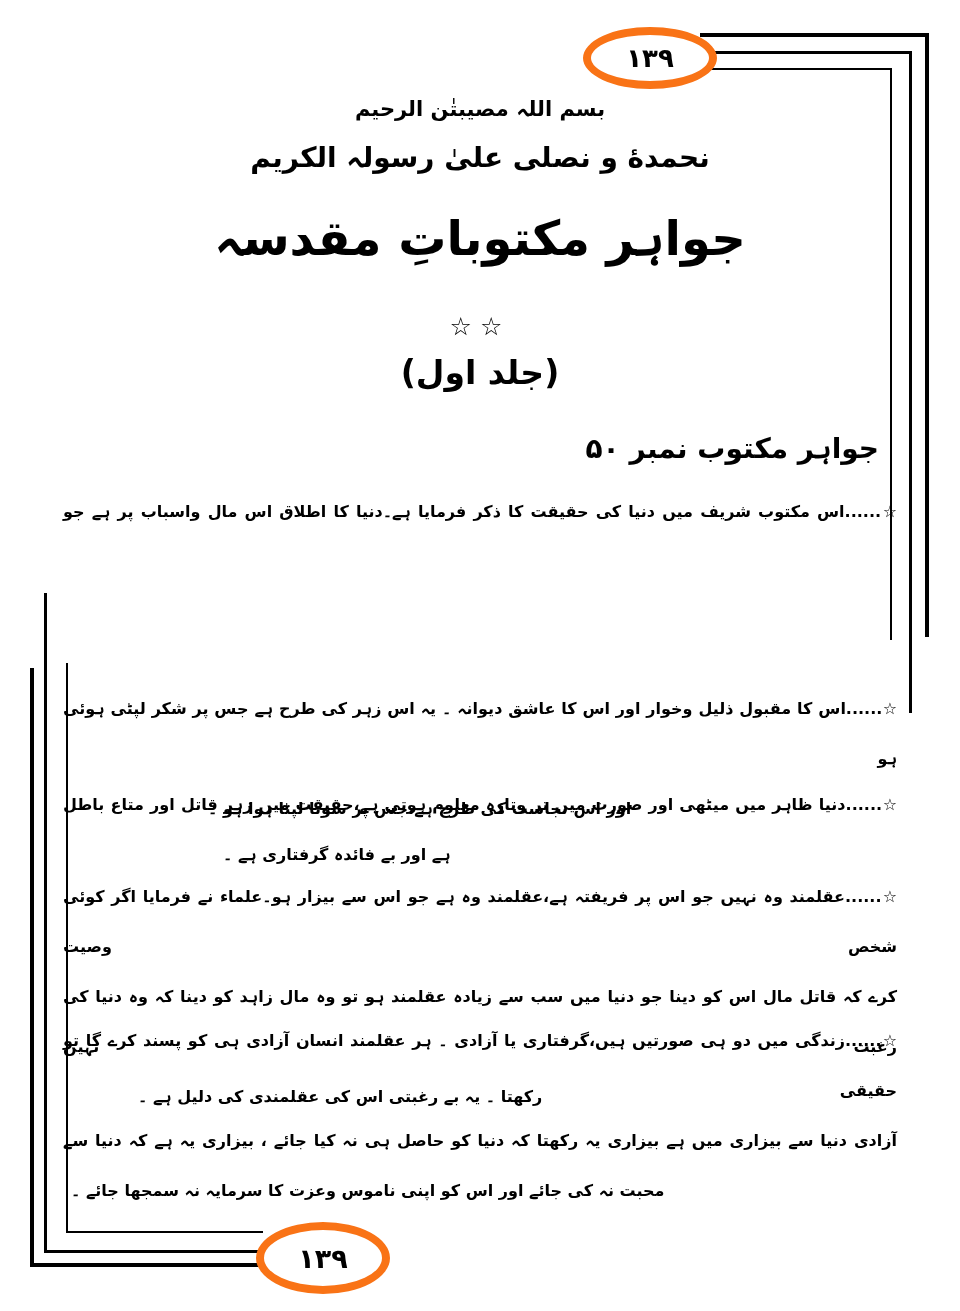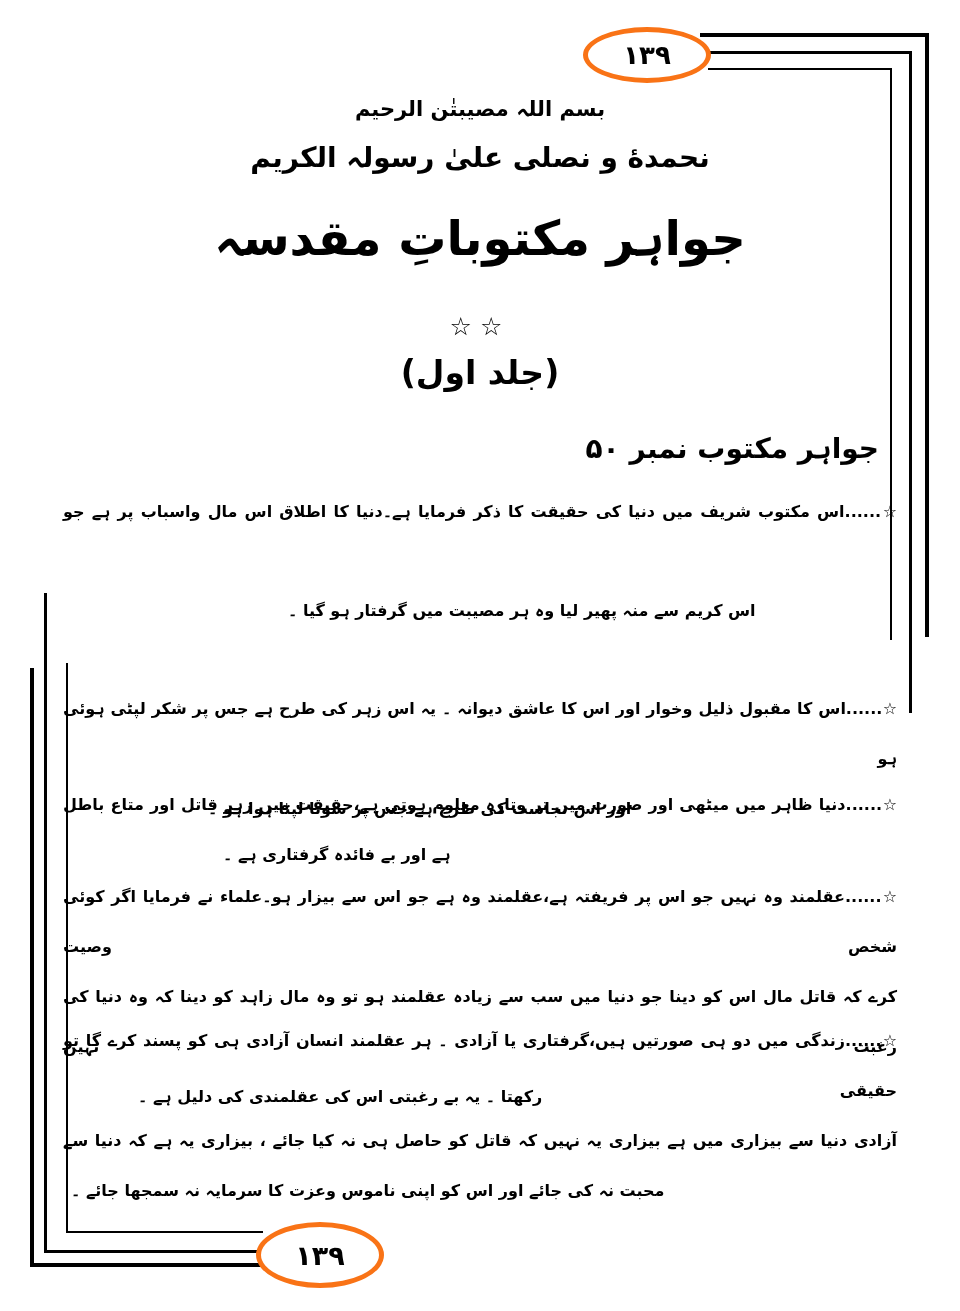--- a/index.html
+++ b/index.html
@@ -4,21 +4,21 @@
 <style>
   html,body{margin:0;padding:0;}
   body{
     width:960px;height:1311px;position:relative;overflow:hidden;
     background:#ffffff;color:#000;
     font-family:"DejaVu Sans",sans-serif;
   }
   .abs{position:absolute;}
   .bline-seg{position:absolute;background:#000;}
   .badge{
-    position:absolute;border:5px solid #f97316;border-radius:50%;
+    position:absolute;border:8px solid #f97316;border-radius:50%;
     display:flex;align-items:center;justify-content:center;
     font-weight:bold;background:#fff;z-index:2;
   }
   .badge-top{left:583px;top:27px;width:118px;height:46px;font-size:26px;}
   .badge-bottom{left:256px;top:1222px;width:118px;height:56px;font-size:27px;}
   .centered{left:60px;right:60px;text-align:center;direction:rtl;}
   .bismillah{top:97px;font-size:21px;font-weight:bold;}
   .tahmid{top:141px;font-size:28px;font-weight:bold;}
   .book-title{top:210px;font-size:48px;font-weight:bold;letter-spacing:1px;}
   .stars-row{top:312px;font-size:25px;letter-spacing:8px;}
@@ -65,36 +65,35 @@
 <div class="abs centered book-title">جواہر مکتوباتِ مقدسہ</div>
 <div class="abs centered stars-row">☆☆</div>
 <div class="abs centered volume">(جلد اول)</div>
 <div class="letter-heading">جواہر مکتوب نمبر ۵۰</div>
 
 <div class="para" style="top:487px;">
   <div class="pline j">☆......اس مکتوب شریف میں دنیا کی حقیقت کا ذکر فرمایا ہے۔دنیا کا اطلاق اس مال واسباب پر ہے جو</div>
 </div>
 
 <div class="para" style="top:586px;">
-  <div class="pline l" style="padding-left:225px;">اس کریم سے منہ پھیر لیا وہ ہر مصیبت میں گرفتار ہو گیا ۔</div>
 </div>
 
 <div class="para" style="top:684px;">
   <div class="pline j">☆......اس کا مقبول ذلیل وخوار اور اس کا عاشق دیوانہ ۔ یہ اس زہر کی طرح ہے جس پر شکر لپٹی ہوئی ہو</div>
   <div class="pline l" style="padding-left:145px;">اور اس نجاست کی طرح ہے،جس پر سونا لپٹا ہوا ہو ۔</div>
 </div>
 
 <div class="para" style="top:780px;">
   <div class="pline j">☆......دنیا ظاہر میں میٹھی اور صورت میں تر وتازہ معلوم ہوتی ہے،حقیقت میں زہر قاتل اور متاع باطل</div>
   <div class="pline l" style="padding-left:160px;">ہے اور بے فائدہ گرفتاری ہے ۔</div>
 </div>
 
 <div class="para" style="top:872px;">
   <div class="pline j">☆......عقلمند وہ نہیں جو اس پر فریفتہ ہے،عقلمند وہ ہے جو اس سے بیزار ہو۔علماء نے فرمایا اگر کوئی شخص وصیت</div>
   <div class="pline j">کرے کہ قاتل مال اس کو دینا جو دنیا میں سب سے زیادہ عقلمند ہو تو وہ مال زاہد کو دینا کہ وہ دنیا کی رغبت نہیں</div>
   <div class="pline l" style="padding-left:75px;">رکھتا ۔ یہ بے رغبتی اس کی عقلمندی کی دلیل ہے ۔</div>
 </div>
 
 <div class="para" style="top:1016px;">
   <div class="pline j">☆......زندگی میں دو ہی صورتیں ہیں،گرفتاری یا آزادی ۔ ہر عقلمند انسان آزادی ہی کو پسند کرے گا تو حقیقی</div>
-  <div class="pline j">آزادی دنیا سے بیزاری میں ہے بیزاری یہ نہیں کہ قاتل کو حاصل ہی نہ کیا جائے ، بیزاری یہ ہے کہ دنیا سے</div>
+  <div class="pline j">آزادی دنیا سے بیزاری میں ہے بیزاری یہ رکھتا کہ دنیا کو حاصل ہی نہ کیا جائے ، بیزاری یہ ہے کہ دنیا سے</div>
   <div class="pline l" style="padding-left:8px;">محبت نہ کی جائے اور اس کو اپنی ناموس وعزت کا سرمایہ نہ سمجھا جائے ۔</div>
 </div>
 
 </body></html>

